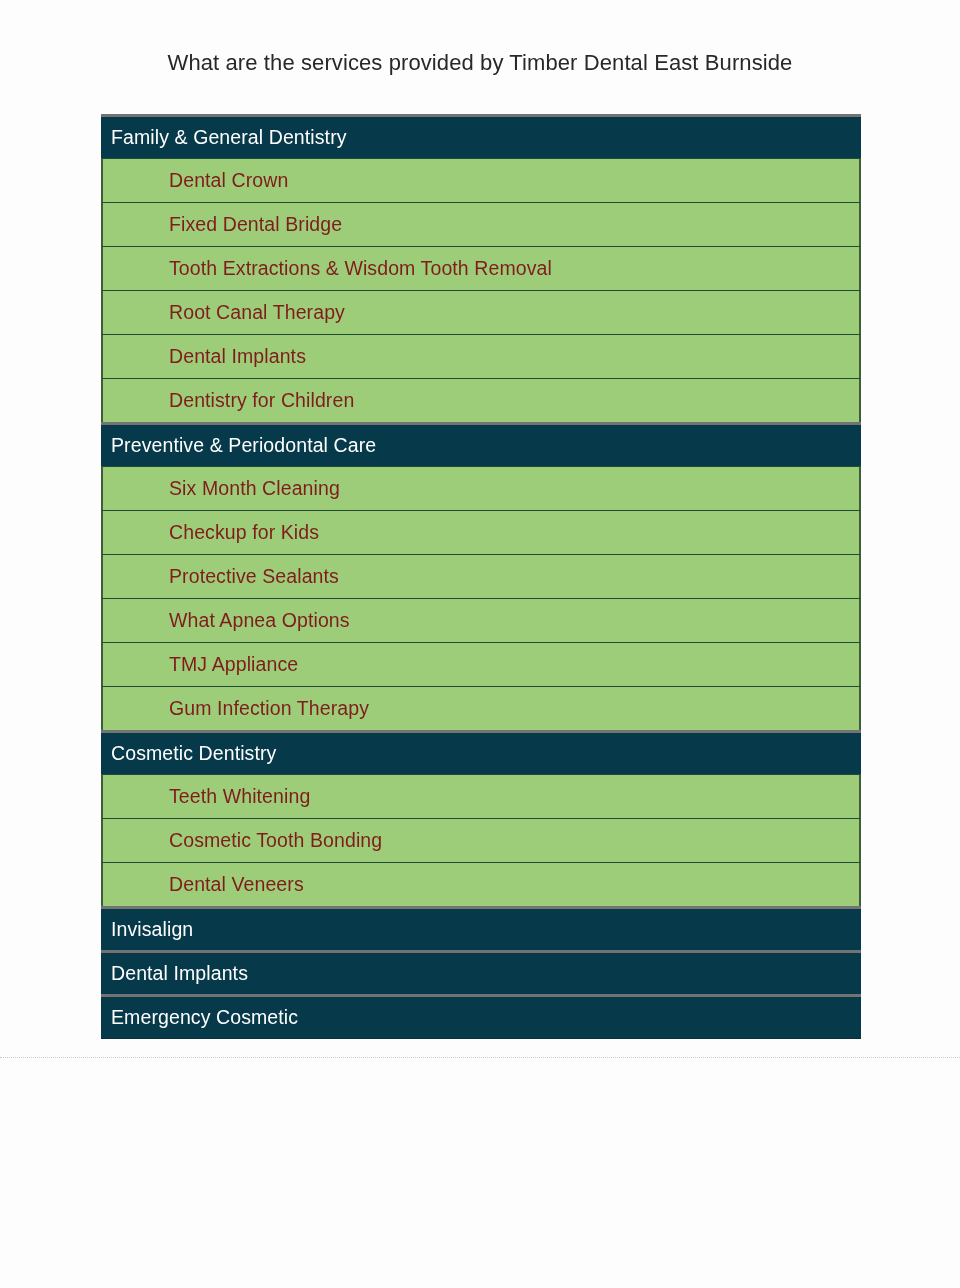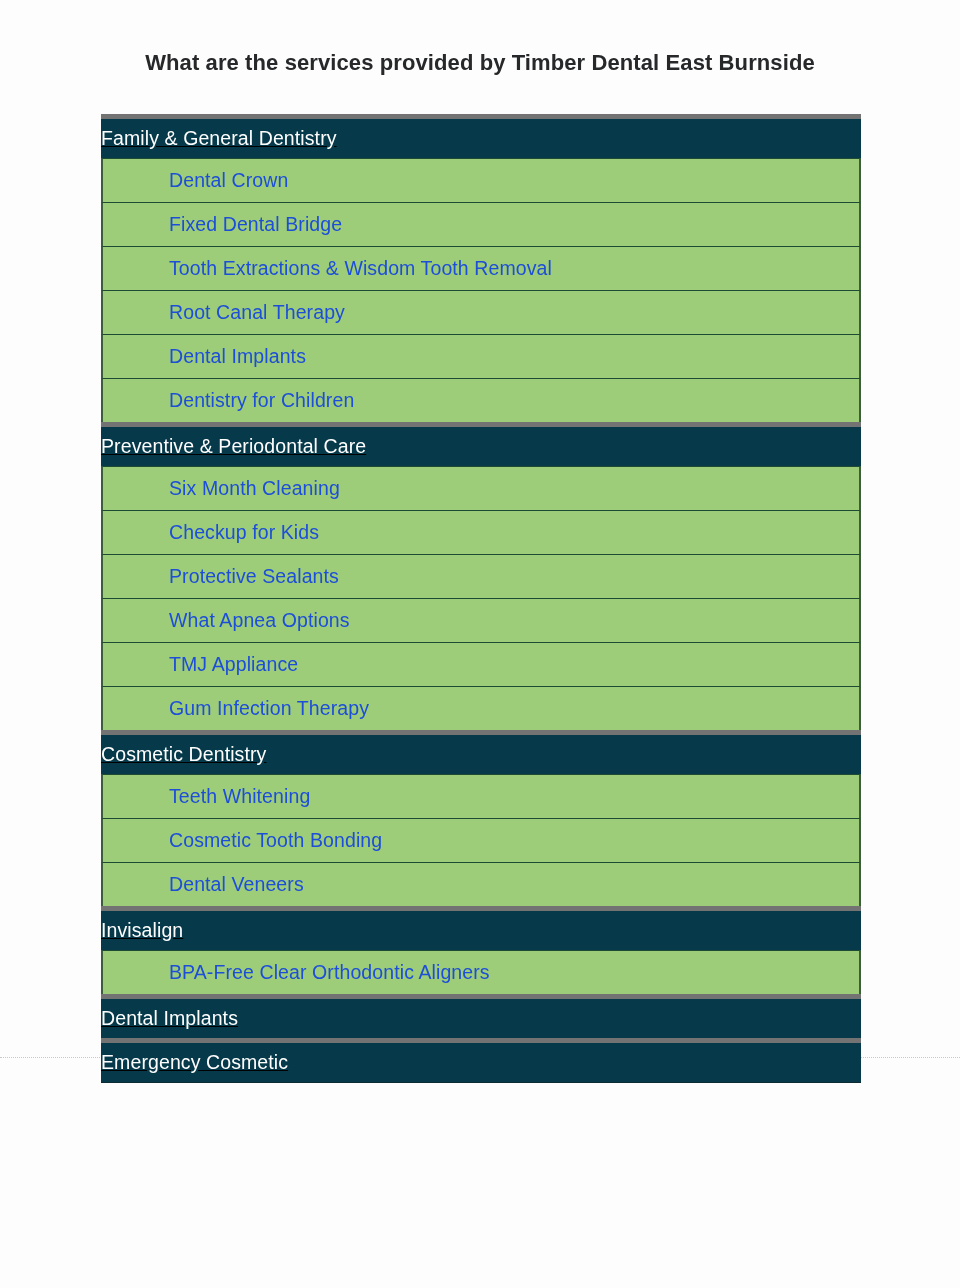--- a/index.html
+++ b/index.html
@@ -27,21 +27,21 @@
     z-index: 0;
   }
 
   #page-title {
     position: absolute;
     left: 0;
     top: 50px;
     width: 960px;
     text-align: center;
     font-size: 22px;
-    font-weight: 700;
+    font-weight: 400;
     color: #26282a;
     letter-spacing: 0.1px;
     white-space: nowrap;
   }
 
   #services-table {
     position: absolute;
     left: 101px;
     top: 114px;
     width: 760px;
@@ -53,44 +53,44 @@
     width: 100%;
     display: flex;
     align-items: center;
     position: relative;
   }
 
   
   .row.category {
     height: 45px;
     background: #06394a;
-    border-top: 5px solid #737373;
+    border-top: 3px solid #737373;
     border-bottom: 1px solid #0c2b33;
-    text-decoration: underline;
+    padding-left: 10px;
   }
   .row.category .row-label {
     color: #ffffff;
     font-size: 19.5px;
     font-weight: 400;
     letter-spacing: 0.1px;
     white-space: nowrap;
   }
 
   
   .row.service {
     height: 45px;
     background: #9ecd79;
     border-top: 1px solid #1d4b33;
     border-bottom: 1px solid #1d4b33;
     border-left: 2px solid #3c5e3a;
     border-right: 2px solid #3c5e3a;
     padding-left: 66px;
   }
   .row.service .row-label {
-    color: #1d4ed8;
+    color: #7f1d1d;
     font-size: 19.5px;
     font-weight: 400;
     letter-spacing: 0.1px;
     white-space: nowrap;
   }
 
   
   .row + .row {
     margin-top: -1px;
   }
@@ -153,22 +153,19 @@
     </div>
     <div class="row service">
       <span class="row-label">Cosmetic Tooth Bonding</span>
     </div>
     <div class="row service">
       <span class="row-label">Dental Veneers</span>
     </div>
     <div class="row category">
       <span class="row-label">Invisalign</span>
     </div>
-    <div class="row service">
-      <span class="row-label">BPA-Free Clear Orthodontic Aligners</span>
-    </div>
     <div class="row category">
       <span class="row-label">Dental Implants</span>
     </div>
     <div class="row category">
       <span class="row-label">Emergency Cosmetic</span>
     </div>
   </div>
 
 </body></html>

